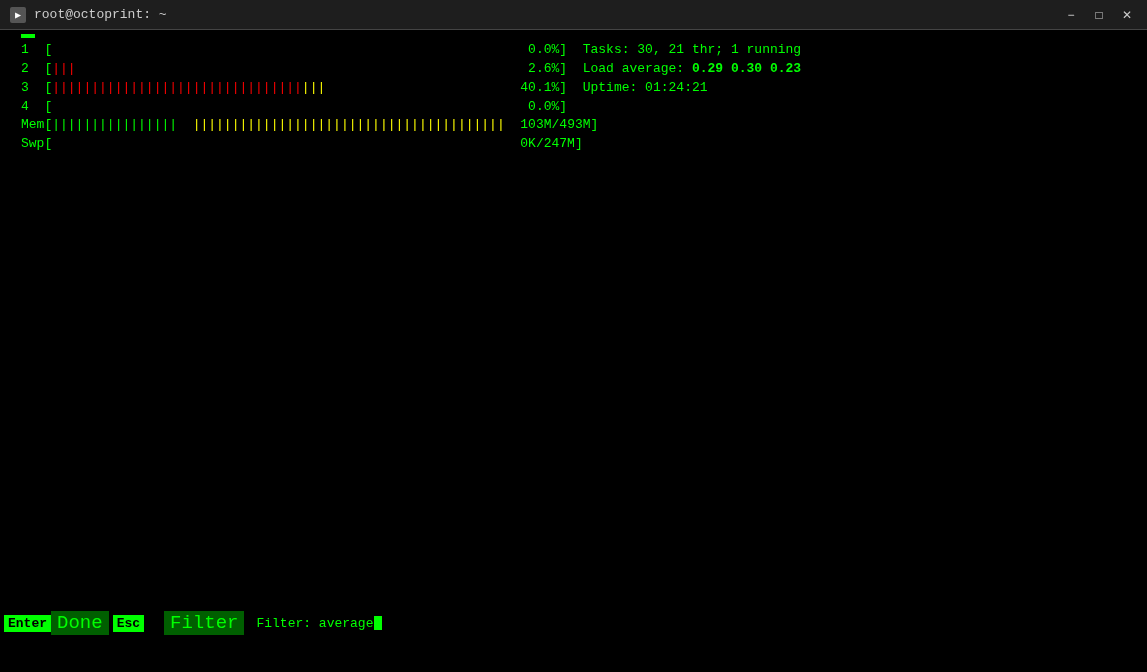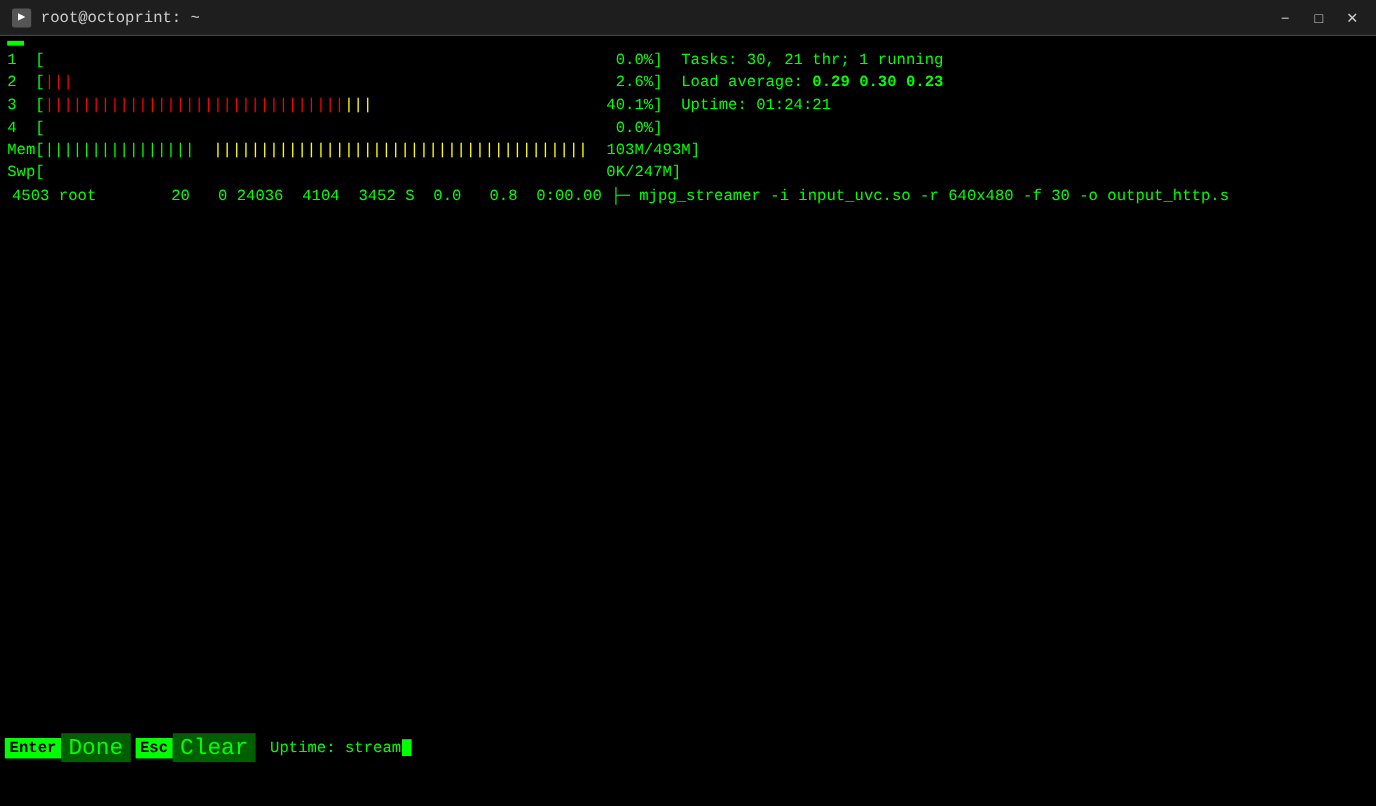--- a/index.html
+++ b/index.html
@@ -57,21 +57,21 @@
       display: flex;
       align-items: center;
       justify-content: center;
     }
 
     
     #terminal {
       width: 100%;
       height: 608px;
       background: #000;
-      padding: 4px 6px;
+      padding: 4px 21px;
       overflow: hidden;
       position: relative;
     }
 
     
     #process-table {
       margin-top: 2px;
       width: 100%;
     }
 
@@ -173,39 +173,36 @@
 <span style="color:#00ff00;">Mem[</span><span style="color:#00ff00;">||||||||||||||||</span><span style="color:#0080ff;">  </span><span style="color:#ffff00;">||||||||||||||||||||||||||||||||||||||||</span><span style="color:#00ff00;">  103M/493M]</span>
 <span style="color:#00ff00;">Swp[                                                            0K/247M]</span></pre>
 
   <div id="process-table">
 
 
     <div class="proc-row selected" style="background:#00ff00;color:#000;">
       
     </div>
 
-    <div class="proc-row normal">
-      <span>4503 root        20   0 24036  4104  3452 S  0.0   0.8  0:00.00 </span><span>├─ mjpg_streamer -i input_uvc.so -r 640x480 -f 30 -o output_http.s</span>
-    </div>
 
     <div class="proc-row normal">
       
     </div>
   </div>
 
   <div id="bottom-bar" style="position:absolute;bottom:0;left:0;width:100%;height:30px;background:#000;display:flex;align-items:center;padding:0 4px;">
 
     <div class="bottom-key">
       <span class="key-label">Enter</span>
         <span class="key-action">Done</span>
     </div>
 
-    <div class="bottom-key" style="margin-left:4px;">
+    <div class="bottom-key" style="margin-left:4px;gap:20px;">
       <span class="key-label">Esc</span>
-        <span class="key-action">Clear</span>
+        <span class="key-action">Filter</span>
     </div>
 
     <div class="filter-box" style="margin-left:12px;">
-      <span>Uptime: stream</span>
+      <span>Filter: average</span>
         <span style="display:inline-block;width:8px;height:14px;background:#00ff00;margin-left:1px;"></span>
     </div>
   </div>
 </div>
 
 </body></html>

